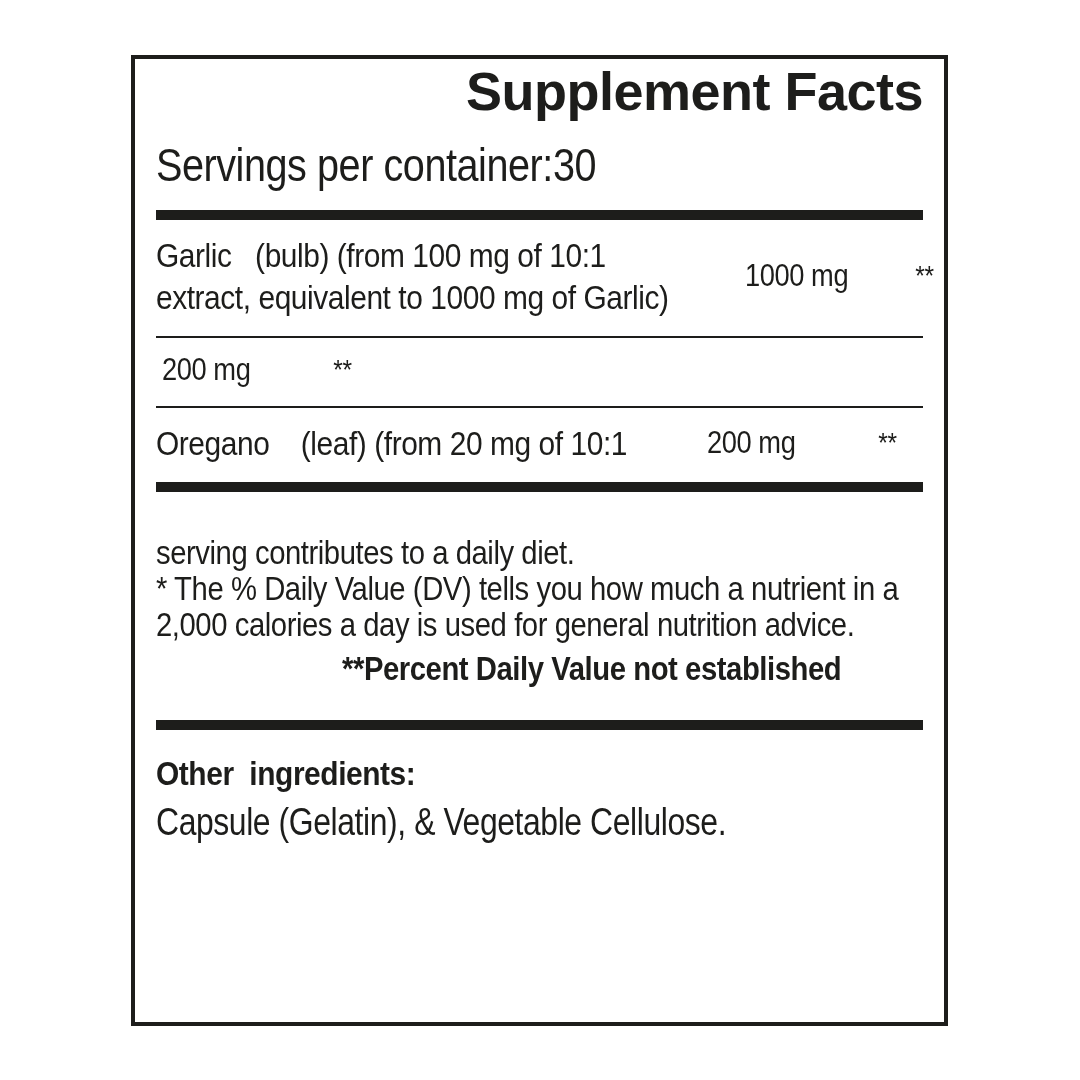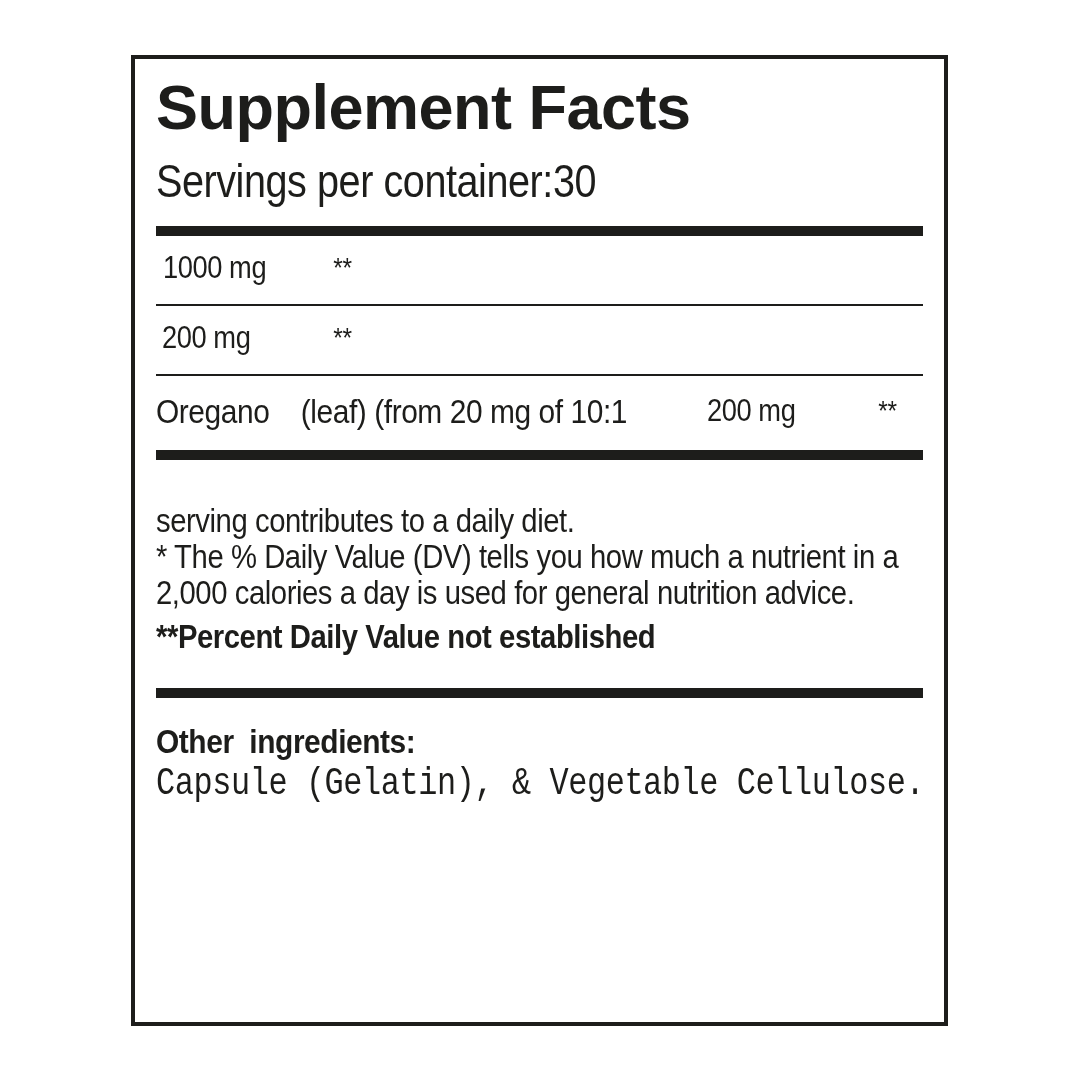--- a/index.html
+++ b/index.html
@@ -27,65 +27,69 @@
     letter-spacing: -0.5px;
   }
   .cond-c {
     display: inline-block;
     transform: scaleX(0.88);
     transform-origin: 50% 50%;
     white-space: pre;
     letter-spacing: -0.5px;
   }
   .title {
-    margin-top: 16px;
-    font-size: 63px;
+    font-size: 54px;
     line-height: 64px;
     font-weight: 700;
     letter-spacing: -1px;
+    text-align: right;
   }
   .serving { margin-top: 16px; }
   .serving .line { font-size: 46px; line-height: 53px; font-weight: 400; }
   .bar { height: 10px; background: #1d1d1b; }
   .bar-top { margin-top: 18px; }
   .rule { height: 2px; background: #1d1d1b; }
   .row {
     display: flex;
     align-items: center;
     padding: 14px 0 18px 0;
   }
   .row-name { flex: 1 1 auto; }
   .row-name .line { display: block; font-size: 34px; line-height: 42px; }
   .row-amount { flex: 0 0 150px; font-size: 31px; text-align: left; }
   .row-dv { flex: 0 0 72px; font-size: 28px; text-align: center; }
   .footnote { margin-top: 42px; }
   .footnote .line { display: block; font-size: 34px; line-height: 36px; }
   .footnote .bold-line {
     display: block; margin-top: 8px;
-    font-size: 34px; line-height: 36px; font-weight: 700;
+    font-size: 34px; line-height: 36px; font-weight: 700; text-align: right;
   }
   .bar-bottom { margin-top: 34px; }
   .other { margin-top: 26px; }
   .other .heading { display: block; font-size: 34px; line-height: 34px; font-weight: 700; }
-  .other .text { display: block; margin-top: 5px; font-size: 38px; line-height: 42px; font-family: Liberation Mono, monospace; }
+  .other .text { display: block; margin-top: 11px; font-size: 38px; line-height: 42px; }
 </style>
 </head>
 <body>
 
 <div class="label-box">
 
   <h1 class="title"><span class="cond" style="transform:scaleX(1);">Supplement Facts</span></h1>
 
   <div class="serving">
     <div class="line"><span class="cond" style="transform:scaleX(0.86);">Servings per container:30</span></div>
   </div>
 
   <div class="bar bar-top"></div>
 
   <div class="row">
+    <div class="row-name">
+      <span class="line"><span class="cond">Garlic   (bulb) (from 100 mg of 10:1</span></span>
+      <span class="line"><span class="cond">extract, equivalent to 1000 mg of Garlic)</span></span>
+    </div>
     <div class="row-amount"><span class="cond-c">1000 mg</span></div>
     <div class="row-dv"><span class="cond-c">**</span></div>
   </div>
 
   <div class="rule"></div>
 
   <div class="row">
     <div class="row-amount"><span class="cond-c">200 mg</span></div>
     <div class="row-dv"><span class="cond-c">**</span></div>
   </div>

